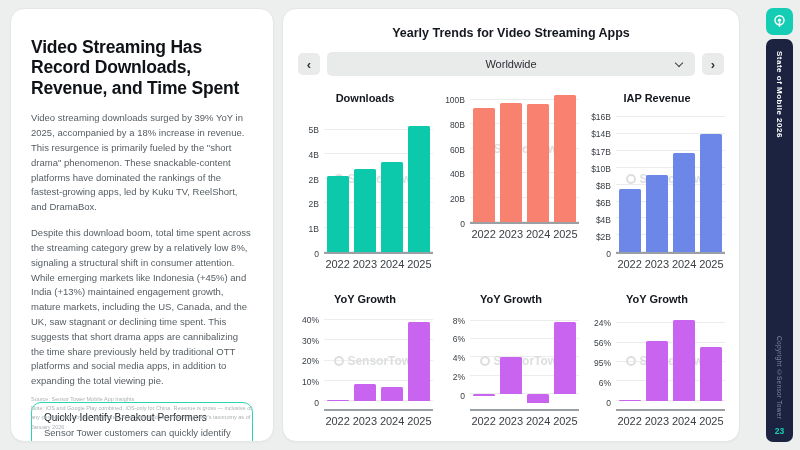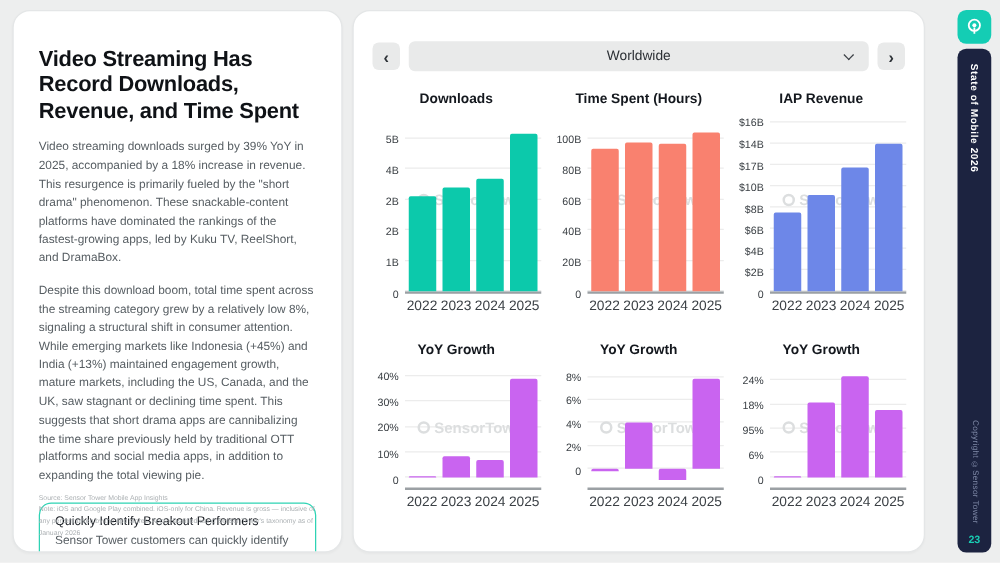--- a/index.html
+++ b/index.html
@@ -73,20 +73,21 @@
     <div class="callout-h">Quickly Identify Breakout Performers</div>
     <p class="callout-p"><span>Sensor Tower customers can quickly identify the fastest growing apps, including short-form drama apps like DramaBox and ShortMax. </span></p>
   </div>
   <div class="source">
     <div>Source: Sensor Tower Mobile App Insights</div>
     <div>Note: iOS and Google Play combined. iOS-only for China. Revenue is gross — inclusive of any percent taken by the app stores. Apps classified using Sensor Tower's taxonomy as of January 2026</div>
   </div>
 </div>
 
 <div class="card" id="right-card">
+  <div class="rp-title">Yearly Trends for Video Streaming Apps</div>
   <div class="selector">
     <div class="nav-btn">‹</div>
     <div class="dropdown">
       <span>Worldwide</span>
       <span class="chev"></span>
     </div>
     <div class="nav-btn">›</div>
   </div>
 
   <div class="charts-grid row-top">
@@ -116,21 +117,20 @@
        </div>
      </div>
      <div class="xlabels">
           <span>2022</span>
           <span>2023</span>
           <span>2024</span>
           <span>2025</span>
         </div>
       </div>
     <div class="chart-cell">
-        <div class="chart-title">Time Spent (Hours)</div>
      <div class="plot-wrap">
        <div class="ylabels">
             <div class="ytick" style="bottom:0.00%">0</div>
             <div class="ytick" style="bottom:17.70%">20B</div>
             <div class="ytick" style="bottom:35.40%">40B</div>
             <div class="ytick" style="bottom:53.10%">60B</div>
             <div class="ytick" style="bottom:70.80%">80B</div>
             <div class="ytick" style="bottom:88.50%">100B</div>
           </div>
        <div class="plot">
@@ -254,21 +254,21 @@
           <span>2025</span>
         </div>
       </div>
     <div class="chart-cell">
         <div class="chart-title">YoY Growth</div>
      <div class="plot-wrap">
        <div class="ylabels">
             <div class="ytick" style="bottom:8.62%">0</div>
             <div class="ytick" style="bottom:29.31%">6%</div>
             <div class="ytick" style="bottom:50.00%">95%</div>
-            <div class="ytick" style="bottom:70.69%">18%</div>
+            <div class="ytick" style="bottom:70.69%">56%</div>
             <div class="ytick" style="bottom:91.38%">24%</div>
           </div>
        <div class="plot">
          <div class="gridline" style="bottom:8.62%"></div>
             <div class="gridline" style="bottom:29.31%"></div>
             <div class="gridline" style="bottom:50.00%"></div>
             <div class="gridline" style="bottom:70.69%"></div>
             <div class="gridline" style="bottom:91.38%"></div>
          <div class="watermark"><span class="wm-ring"></span>SensorTower</div>
          <div class="bar" style="left:2.5%;width:20%;bottom:8.62%;height:1.03%;background:#c964f0"></div>

